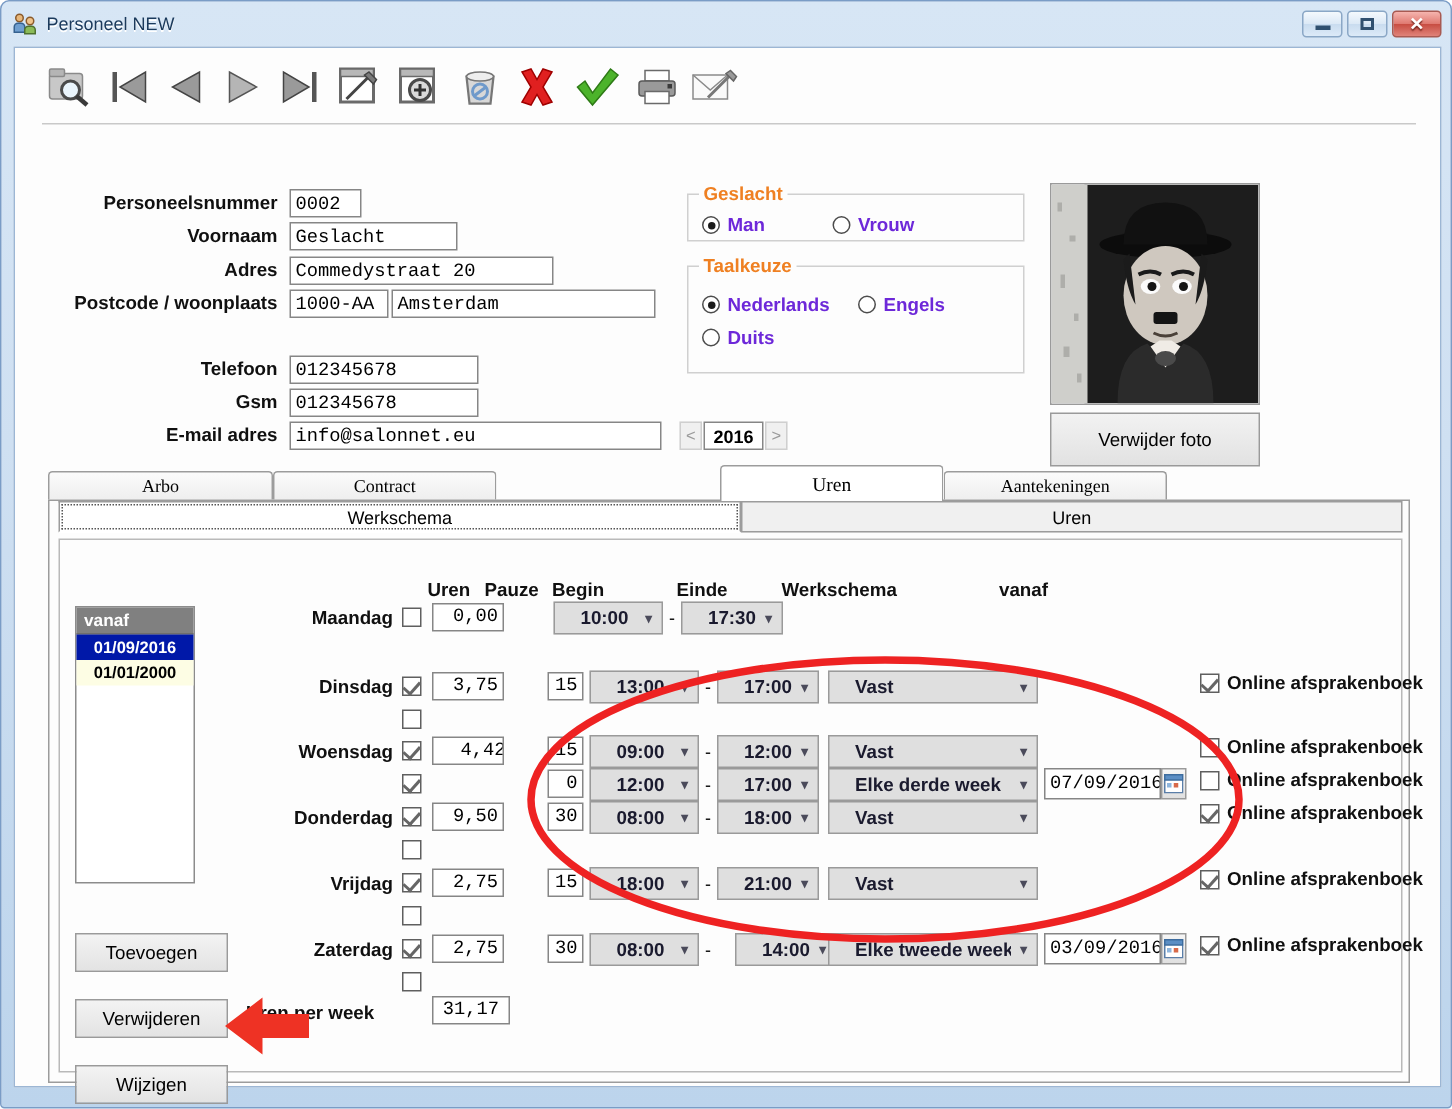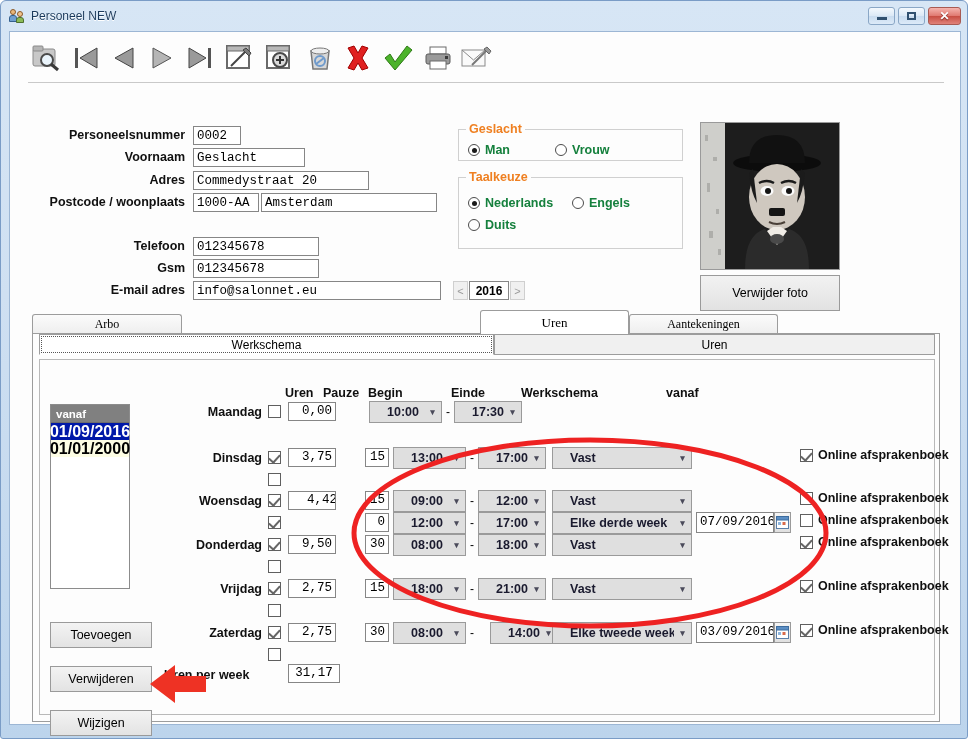--- a/index.html
+++ b/index.html
@@ -77,21 +77,21 @@
     font-family:"Liberation Mono", monospace; font-size:12.5px; color:#000;
     padding:1px 3px; line-height:16px; height:19px; white-space:nowrap; overflow:hidden;
   }
 
   
   .groupbox { position:absolute; border:1px solid #d0d0d0; background:transparent; }
   .grouptitle {
     position:absolute; font-size:12.5px; font-weight:bold; color:#ef8022;
     background:#fdfdfd; padding:0 3px; white-space:nowrap;
   }
-  .radio-row { position:absolute; display:flex; align-items:center; font-size:12.5px; font-weight:bold; color:#15803d; cursor:pointer; }
+  .radio-row { position:absolute; display:flex; align-items:center; font-size:12.5px; font-weight:bold; color:#6d28d9; cursor:pointer; }
   .radio {
     width:12px; height:12px; border-radius:50%; border:1px solid #4c4c4c;
     background:#fff; margin-right:5px; position:relative; flex:0 0 auto;
   }
   .radio.on::after {
     content:""; position:absolute; left:2.5px; top:2.5px; width:5px; height:5px;
     border-radius:50%; background:#1a1a1a;
   }
 
   
@@ -142,21 +142,21 @@
     border:1px solid #b9b9b9; background:#fdfdfd;
   }
 
   
   #vanaf-list { position:absolute; left:10px; top:44px; width:80px; height:185px; border:1px solid #8c8c8c; background:#fff; }
   #vanaf-head {
     height:18px; background:#808080; color:#fff; font-size:11.5px; font-weight:bold;
     display:flex; align-items:center; padding-left:5px;
     border-bottom:1px solid #6d6d6d;
   }
-  .vrow { height:17px; font-size:16px; font-weight:bold; display:flex; align-items:center; justify-content:center; }
+  .vrow { height:17px; font-size:11px; font-weight:bold; display:flex; align-items:center; justify-content:center; }
   .vrow.sel { background:#0018a8; color:#fff; }
   .vrow.alt { background:#fdfde4; color:#000; }
 
   
   .gbtn {
     position:absolute; border:1px solid #9a9a9a;
     background:linear-gradient(to bottom,#f3f3f3,#e3e3e3);
     display:flex; align-items:center; justify-content:center;
     font-size:12.5px; color:#000; cursor:pointer;
   }
@@ -426,20 +426,21 @@
 
         <path d="M44 146 Q44 112 64 106 L76 120 L88 106 Q108 112 108 146 Z" fill="#2b2b2b"></path>
         <path d="M66 108 L76 122 L86 108 L80 104 L72 104 Z" fill="#f0ece6"></path>
         <ellipse cx="76" cy="116" rx="7" ry="5" fill="#4a4a4a"></ellipse>
       </svg>
     </div>
     <div id="photobtn">Verwijder foto</div>
 
     <div id="tabstrip">
       <div class="tab" style="left:0px;   width:150px;">Arbo</div>
+      <div class="tab" style="left:150px; width:149px;">Contract</div>
       <div class="tab" style="left:299px; width:144px;margin-top:36px;">Salaris</div>
       <div class="tab active" style="left:448px; width:149px;">Uren</div>
       <div class="tab" style="left:597px; width:149px;">Aantekeningen</div>
     </div>
 
     <div id="tabpanel">
 
       <div class="subtab active" style="left:6px;   width:455px;">Werkschema</div>
       <div class="subtab" style="left:461px; width:441px;">Uren</div>
 

